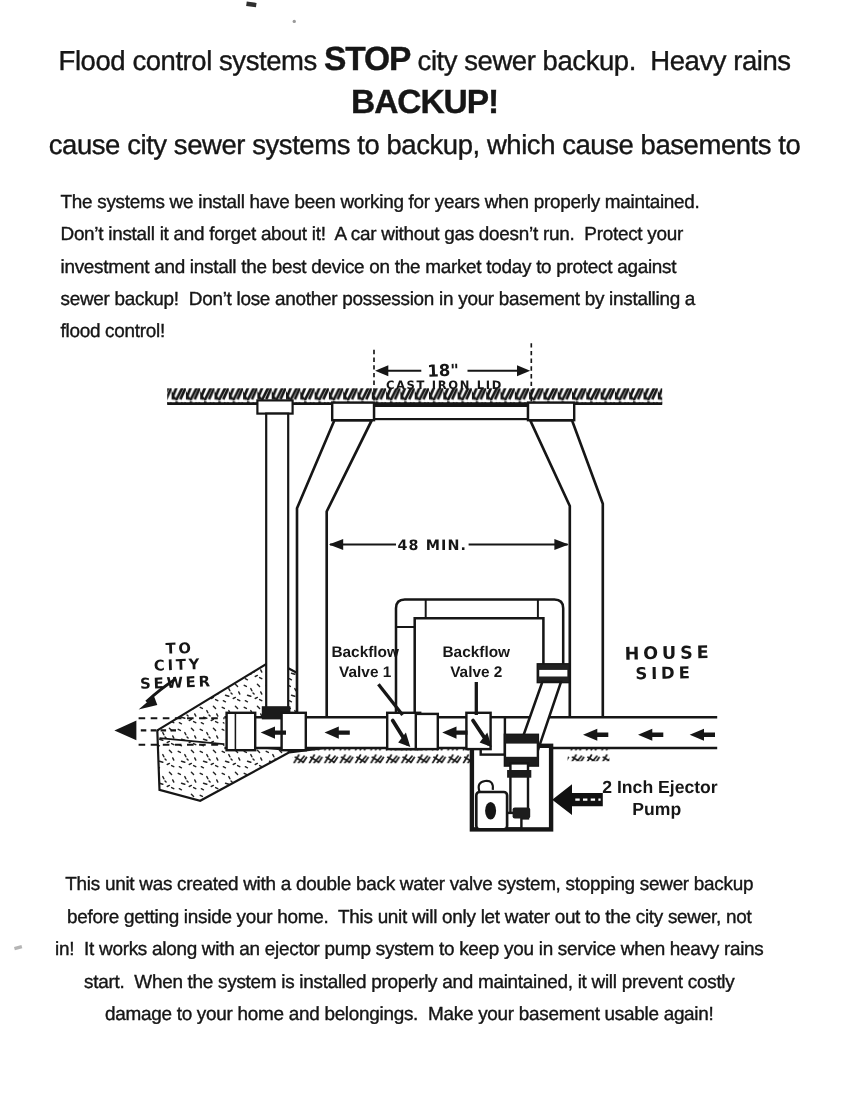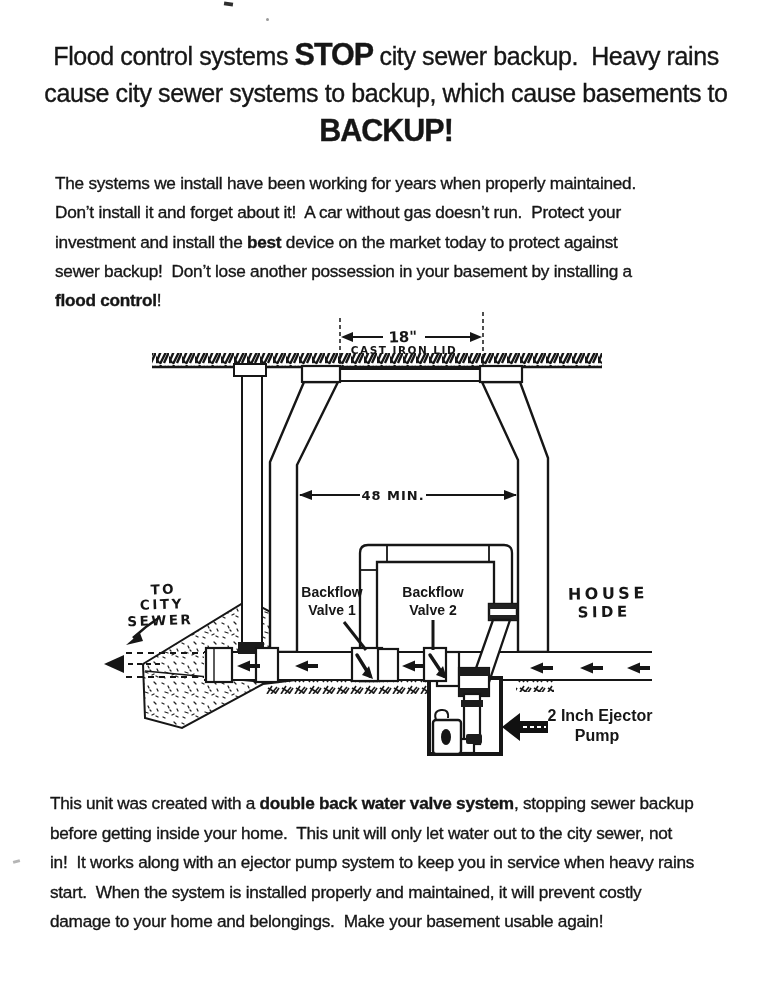--- a/index.html
+++ b/index.html
@@ -5,40 +5,40 @@
   html,body{margin:0;padding:0;background:#e8e8e8;}
   .page{
     position:relative;width:772px;height:1000px;margin:0 auto;
     background:#ffffff;overflow:hidden;color:#161616;
     font-family:"Liberation Sans",sans-serif;
   }
   .doc-text{position:absolute;white-space:pre;-webkit-text-stroke:0.35px #161616;}
   .doc-text .line{white-space:pre;}
   .headline{left:0;right:0;top:36px;text-align:center;font-size:25px;line-height:37px;letter-spacing:-0.4px;}
   .intro{left:55px;top:169px;font-size:17.2px;line-height:29.3px;letter-spacing:-0.25px;}
-  .footer{left:50px;top:789px;font-size:17.2px;line-height:29.6px;letter-spacing:-0.25px;}
+  .footer{left:50px;top:789px;font-size:17.2px;line-height:29.6px;letter-spacing:-0.25px;text-align:center;}
   .s-n{font-weight:400;}
-  .s-b{font-weight:700;}
+  .s-b{font-weight:400;}
   .s-h{font-weight:700;font-size:1.22em;letter-spacing:-1px;}
   .diagram-svg{position:absolute;left:0;top:0;width:772px;height:1000px;}
   .diagram-svg text{fill:#161616;}
   .hand{font-family:"DejaVu Sans",sans-serif;font-weight:700;}
   .lbl{font-family:"Liberation Sans",sans-serif;font-weight:700;}
   .artifact{position:absolute;}
 </style>
 </head>
 <body>
 
 <div class="page">
 
   <div class="artifact" style="left:224px;top:2px;width:9px;height:4px;background:#2f2f2f;transform:rotate(8deg);"></div>
   <div class="artifact" style="left:266px;top:18px;width:3px;height:3px;background:#9a9a9a;border-radius:50%;"></div>
   <div class="artifact" style="left:13px;top:860px;width:7px;height:3px;background:#b5b5b5;transform:rotate(-15deg);"></div>
 
-  <div class="doc-text headline"><div class="line"><span class="s-n">Flood control systems </span><span class="s-h">STOP</span><span class="s-n"> city sewer backup.  Heavy rains</span></div><div class="line"><span class="s-n">cause city sewer systems to backup, which cause basements to</span></div><div class="line"><span class="s-h">BACKUP!</span></div></div>
+  <div class="doc-text headline"><div class="line"><span class="s-n">Flood control systems </span><span class="s-h">STOP</span><span class="s-n"> city sewer backup.  Heavy rains</span></div><div class="line"><span class="s-h">BACKUP!</span></div><div class="line"><span class="s-n">cause city sewer systems to backup, which cause basements to</span></div></div>
 
   <div class="doc-text intro"><div class="line"><span class="s-n">The systems we install have been working for years when properly maintained.</span></div><div class="line"><span class="s-n">Don’t install it and forget about it!  A car without gas doesn’t run.  Protect your</span></div><div class="line"><span class="s-n">investment and install the </span><span class="s-b">best</span><span class="s-n"> device on the market today to protect against</span></div><div class="line"><span class="s-n">sewer backup!  Don’t lose another possession in your basement by installing a</span></div><div class="line"><span class="s-b">flood control</span><span class="s-n">!</span></div></div>
 
   <svg class="diagram-svg" viewBox="0 0 772 1000" xmlns="http://www.w3.org/2000/svg">
     <defs>
       <pattern id="scrib" width="13" height="14" patternUnits="userSpaceOnUse">
         <path d="M0,13 L5,1 M4,14 L10,2 M8,13 L13,2 M-1,6 L3,13" stroke="#161616" stroke-width="2.4" fill="none"></path>
       </pattern>
       <pattern id="stip" width="20" height="20" patternUnits="userSpaceOnUse">
         <path d="M2,3 l2,1 M8,6 l1,2 M14,2 l2,2 M5,12 l3,1 M12,15 l2,-1 M17,9 l1,2 M3,17 l2,1 M10,10 l1,1 M16,16 l2,1" stroke="#222222" stroke-width="1.3" fill="none" stroke-linecap="round"></path>

